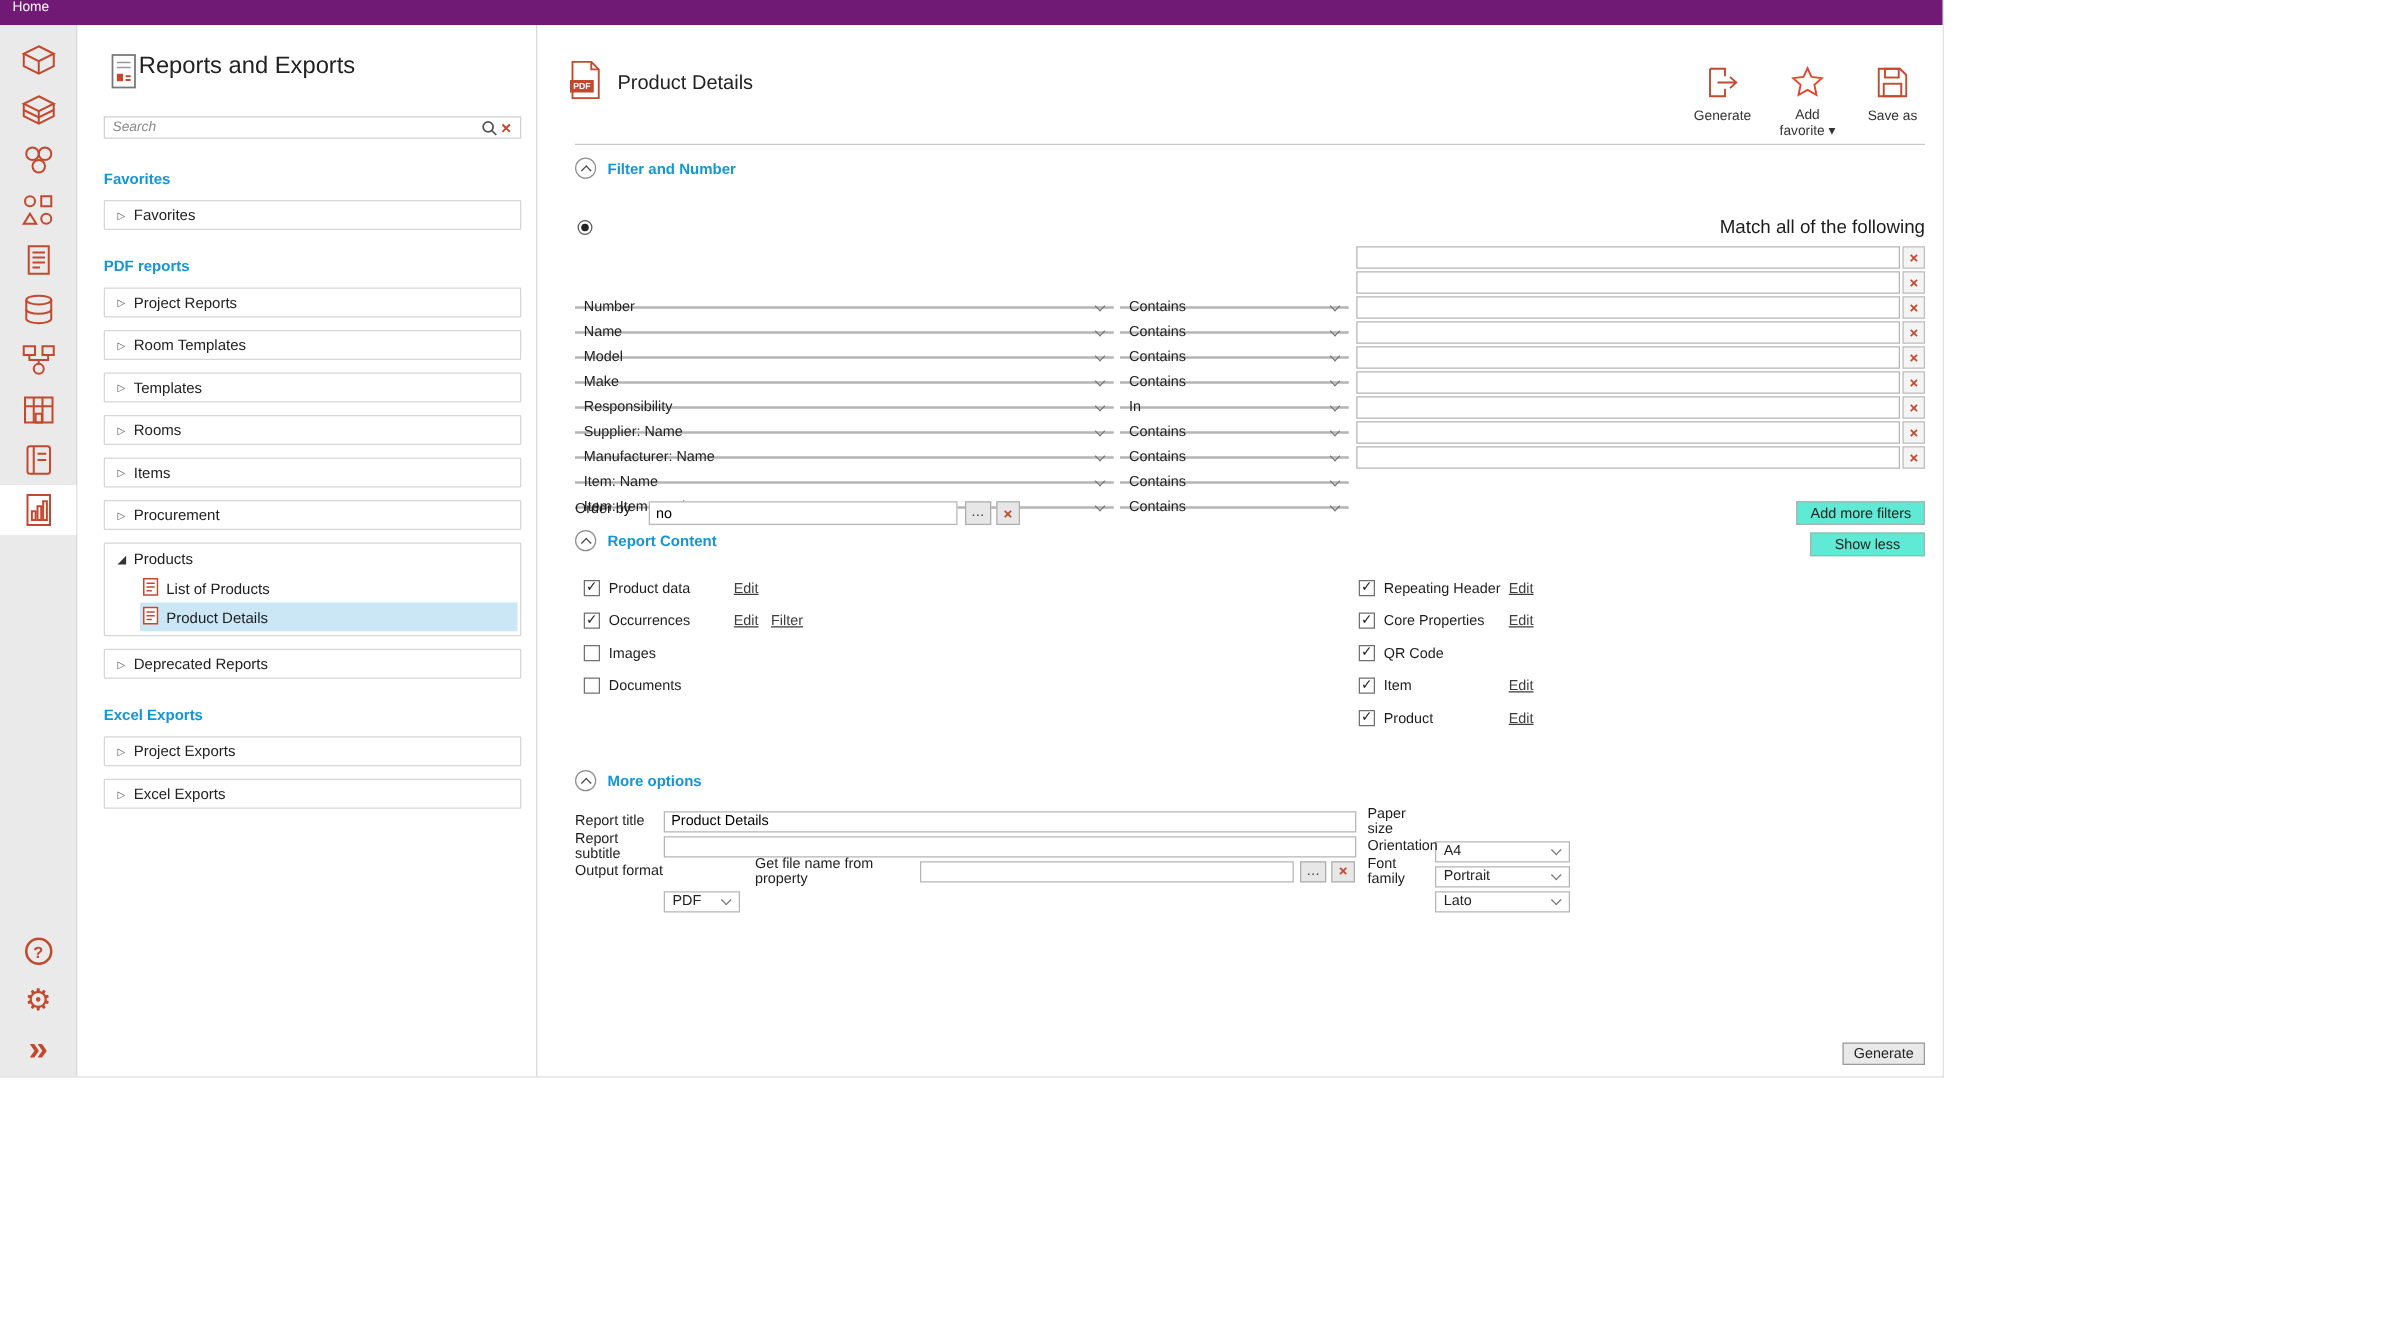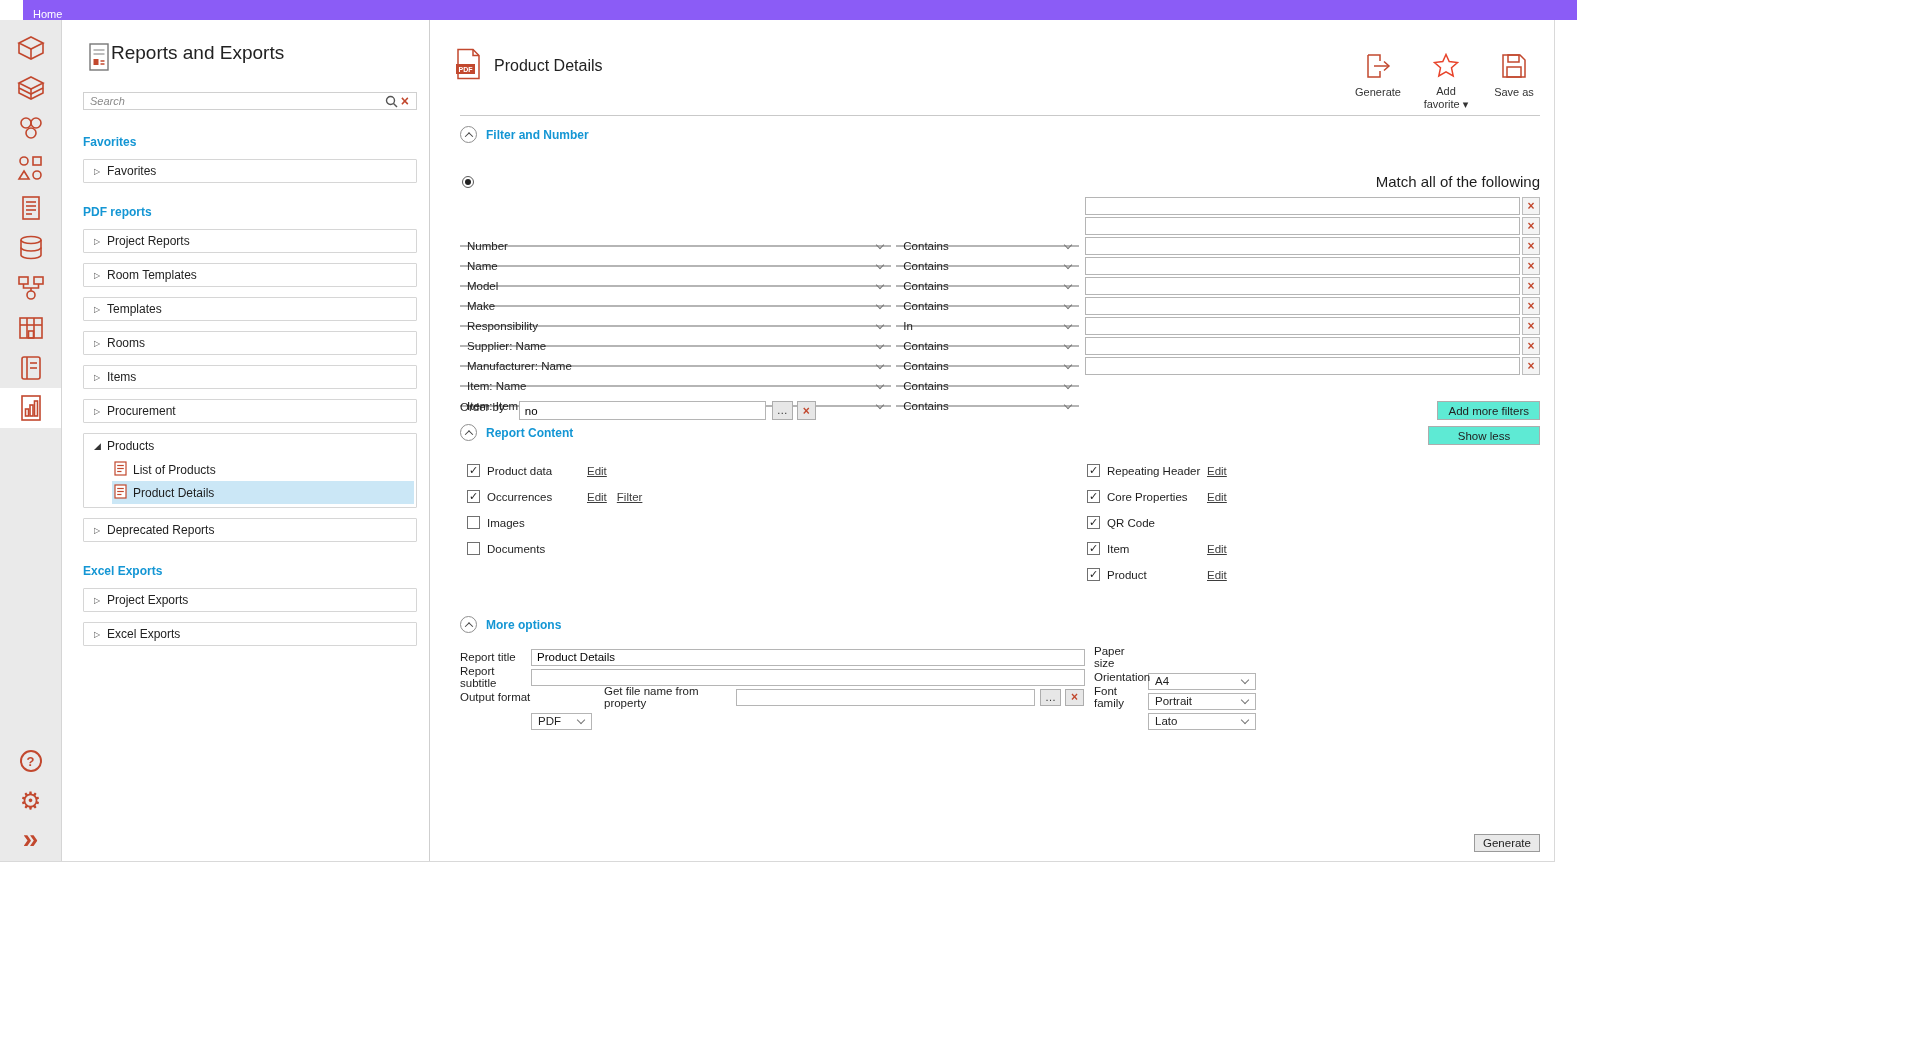--- a/index.html
+++ b/index.html
@@ -1,21 +1,21 @@
 <!DOCTYPE html>
 <html><head>
 <meta charset="utf-8">
 <style>
   * { box-sizing: border-box; margin: 0; padding: 0; }
   html,body { width:1920px; height:1055px; background:#ffffff; font-family:"Liberation Sans","DejaVu Sans",sans-serif; color:#1d1d1d; }
   .canvas { position:relative; width:1920px; height:1055px; background:#fff; overflow:hidden; }
   .window { position:absolute; left:0; top:0; width:1555px; height:862px; background:#fff; border-right:1px solid #d9d9d9; border-bottom:1px solid #d9d9d9; }
 
   
-  .topbar { position:absolute; left:0; top:0; width:100%; height:20px; background:#8b5cf6; color:#fff; font-size:11px; display:flex; align-items:flex-end; padding-left:10px;margin-left:23px; }
+  .topbar { position:absolute; left:0; top:0; width:100%; height:20px; background:#701a75; color:#fff; font-size:11px; display:flex; align-items:flex-start; padding-left:10px; }
 
   
   .rail { position:absolute; left:0; top:20px; bottom:0; width:62px; background:#eaeaea; border-right:1px solid #d5d5d5; display:flex; flex-direction:column; align-items:stretch; padding-top:8px; }
   .ricon { height:40px; display:flex; align-items:center; justify-content:center; cursor:pointer; }
   .ricon.active { background:#ffffff; }
   .ricon svg { display:block; }
   .rail-spacer { flex:1; }
   .help-circle { width:22px; height:22px; border:2px solid #c2482e; border-radius:50%; color:#c2482e; font-weight:bold; font-size:13px; display:flex; align-items:center; justify-content:center; }
   .gear-glyph { font-size:24px; color:#c2482e; line-height:1; }
   .expand-glyph { font-size:28px; color:#c2482e; font-weight:bold; line-height:1; margin-top:-4px; }
@@ -71,21 +71,21 @@
   .ob-label { font-size:11.5px; margin-right:14px; }
   .ob-input { width:247px; height:19px; border:1px solid #b5b5b5; font-size:11.5px; padding:0 5px; font-family:inherit; outline:none; }
   .sq-btn { height:19px; border:1px solid #adadad; background:#e7e7e7; font-size:11px; line-height:1; cursor:pointer; font-family:inherit; display:flex; align-items:center; justify-content:center; color:#333; }
   .ob-dots { width:21px; margin-left:6px; }
   .ob-x { width:19px; margin-left:4px; color:#c2482e; font-weight:bold; font-size:12px; }
   .push { flex:1; }
   .gray-btn { height:19px; border:1px solid #adadad; background:#5eead4; font-size:11.5px; padding:0 10px; cursor:pointer; font-family:inherit; color:#222; }
 
   .sec-content { position:absolute; top:398px; left:30px; right:14px; height:190px; }
   .sec-content .sec-head { padding-top:6px; }
-  .showless { position:absolute; right:0; top:8px; width:112px; }
+  .showless { position:absolute; right:0; top:8px; width:92px; }
   .ccol { position:absolute; top:46px; }
   .ccol.left { left:7px; }
   .ccol.right { left:627px; }
   .crow { display:flex; align-items:center; height:13px; margin-bottom:13px; }
   .cb { width:13px; height:13px; border:1px solid #707070; background:#fff; flex:0 0 13px; display:flex; align-items:center; justify-content:center; cursor:pointer; }
   .cb.checked::after { content:"✓"; font-size:11px; font-weight:bold; color:#222; line-height:1; margin-top:-1px; }
   .clabel { font-size:11.5px; margin-left:7px; width:100px; }
   .lnk { font-size:11.5px; color:#3d3d3d; text-decoration:underline; cursor:pointer; margin-right:10px; }
 
   .sec-options { position:absolute; top:592px; left:30px; right:14px; }

